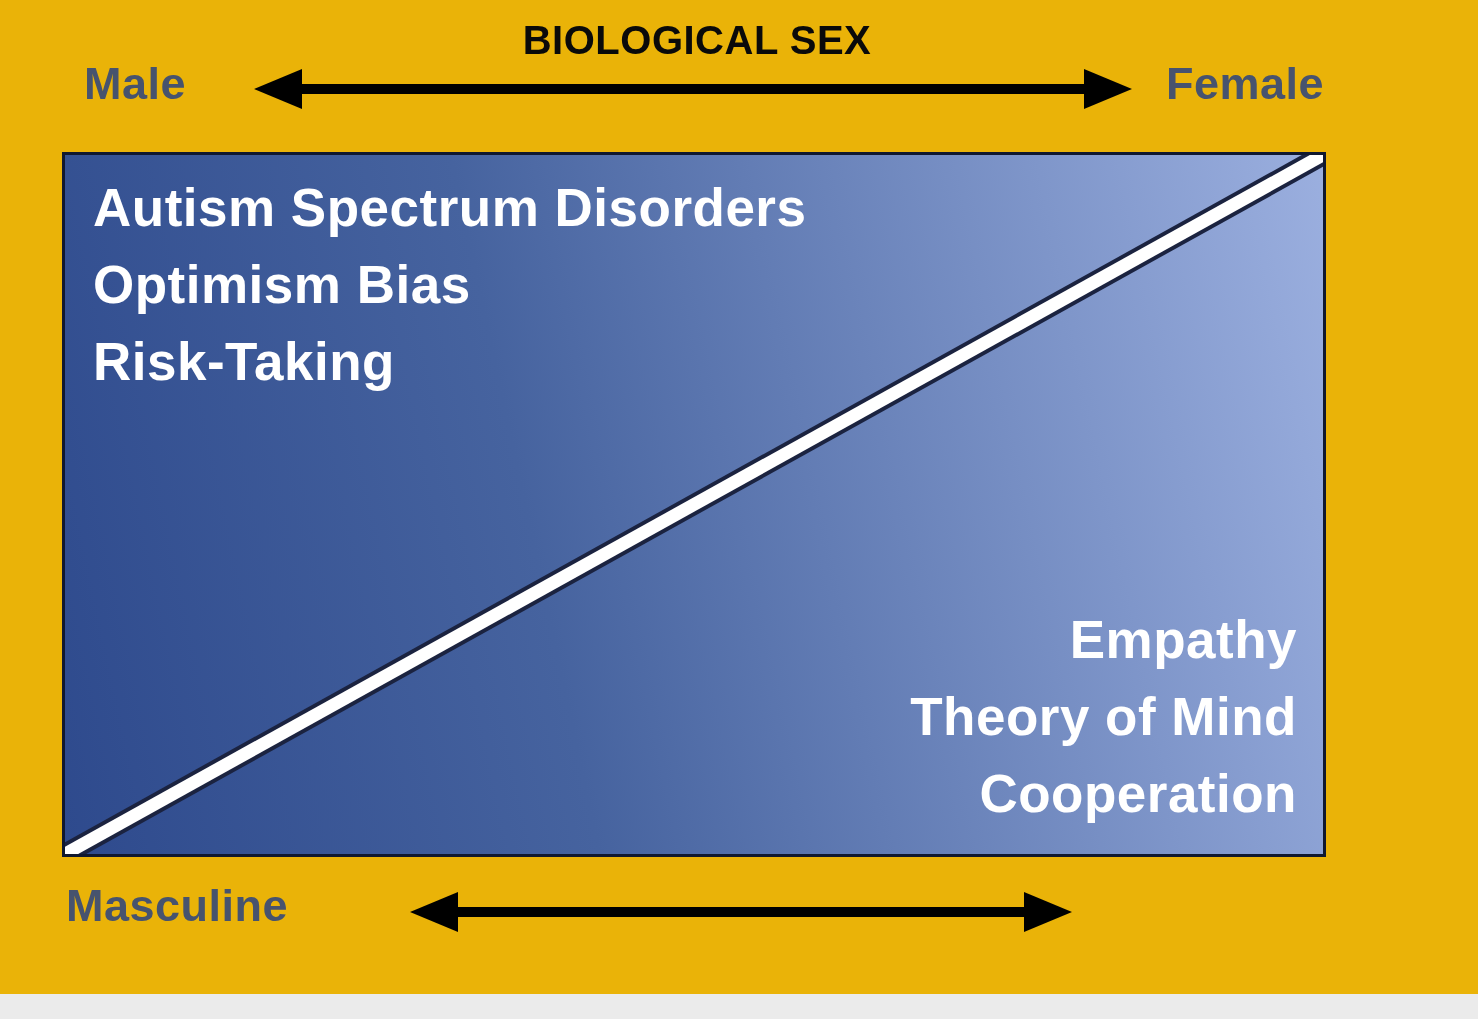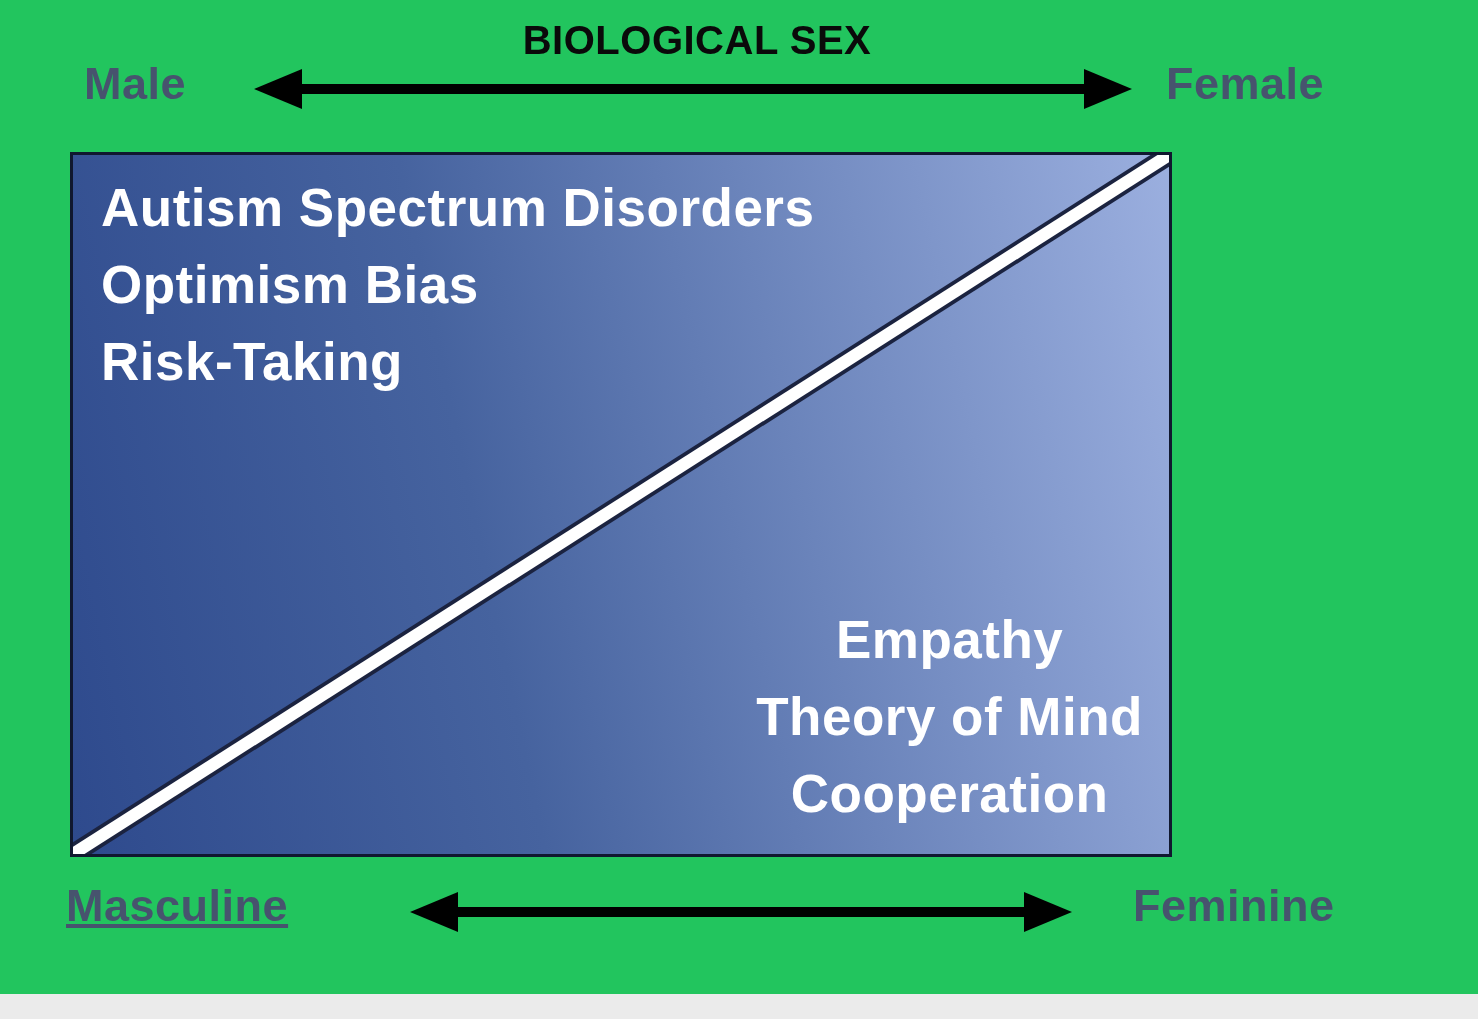--- a/index.html
+++ b/index.html
@@ -1,20 +1,20 @@
 <!DOCTYPE html>
 <html style="--heading-color: #0a0a0a; --axis-label-color: #47536e; --arrow-color: #000000; --box-border-color: #10182f; --gradient-start: #2e4a8d; --gradient-mid: #46639f; --gradient-end: #9bafdf; --divider-edge: #1b2340; --divider-stripe: #ffffff; --trait-text-color: #ffffff; --footer-strip: #ebebeb;"><head>
 <meta charset="utf-8">
 <style>
   html, body { margin: 0; padding: 0; background: #ffffff; }
   .stage {
     position: relative;
     width: 1478px;
     height: 1019px;
-    background: #22c55e;
+    background: #eab308;
     overflow: hidden;
     font-family: "Liberation Sans", sans-serif;
   }
   .axis-title {
     position: absolute;
     transform: translateX(-50%);
     font-size: 40px;
     font-weight: bold;
     color: var(--heading-color, #0a0a0a);
     letter-spacing: 0.5px;
@@ -25,57 +25,56 @@
   .pole-label {
     position: absolute;
     font-size: 45px;
     font-weight: bold;
     color: var(--axis-label-color, #47536e);
     letter-spacing: 0.5px;
     white-space: nowrap;
   }
   .pole-label.male      { left: 84px;   top: 58px; }
   .pole-label.female    { left: 1166px; top: 58px; }
-  .pole-label.masculine { left: 66px;   top: 880px; text-decoration: underline; }
+  .pole-label.masculine { left: 66px;   top: 880px; }
   .pole-label.feminine  { left: 1133px; top: 880px; }
   .arrow-svg { position: absolute; display: block; }
   .arrow-svg.top    { left: 254px; top: 66px;  width: 878px; height: 46px; }
   .arrow-svg.bottom { left: 410px; top: 889px; width: 662px; height: 46px; }
   .arrow-shape { fill: var(--arrow-color, #000000); }
   .spectrum-box {
     position: absolute;
     left: 62px; top: 152px;
-    width: 1102px; height: 705px;
+    width: 1264px; height: 705px;
     box-sizing: border-box;
     border: 3px solid var(--box-border-color, #10182f);
     background: linear-gradient(78deg,
       var(--gradient-start, #2e4a8d) 0%,
       var(--gradient-mid,   #46639f) 38%,
       var(--gradient-end,   #9bafdf) 100%);
-    margin-left: 8px;
   }
   .divider-svg {
     position: absolute;
     left: 0; top: 0;
     width: 100%; height: 100%;
     display: block;
   }
   .divider-edge   { stroke: var(--divider-edge, #1b2340); stroke-width: 21px; fill: none; }
   .divider-stripe { stroke: var(--divider-stripe, #ffffff); stroke-width: 13px; fill: none; }
   .trait-list {
     position: absolute;
     font-size: 53px;
     font-weight: bold;
     color: var(--trait-text-color, #ffffff);
     line-height: 77px;
     letter-spacing: 0.5px;
     white-space: nowrap;
   }
   .trait-list.masculine-traits { left: 28px; top: 14px; text-align: left; }
-  .trait-list.feminine-traits  { right: 26px; bottom: 22px; text-align: center; }
+  .trait-list.feminine-traits  { right: 26px; bottom: 22px; text-align: right; }
   .letterbox-strip {
     position: absolute;
     left: 0; top: 994px;
     width: 100%; height: 25px;
     background: var(--footer-strip, #ebebeb);
   }
 </style>
 </head>
 <body>
 
@@ -113,18 +112,17 @@
   </div>
 
   <div class="pole-label masculine">Masculine</div>
 
   <svg class="arrow-svg bottom" viewBox="0 0 662 46" preserveAspectRatio="none">
     <polygon class="arrow-shape" points="0,23 48,3 48,43"></polygon>
     <polygon class="arrow-shape" points="662,23 614,3 614,43"></polygon>
     <rect class="arrow-shape" x="40" y="18" width="582" height="10"></rect>
   </svg>
 
-  <div class="pole-label feminine">Feminine</div>
 
 
   <div class="letterbox-strip"></div>
 
 </div>
 
 </body></html>

